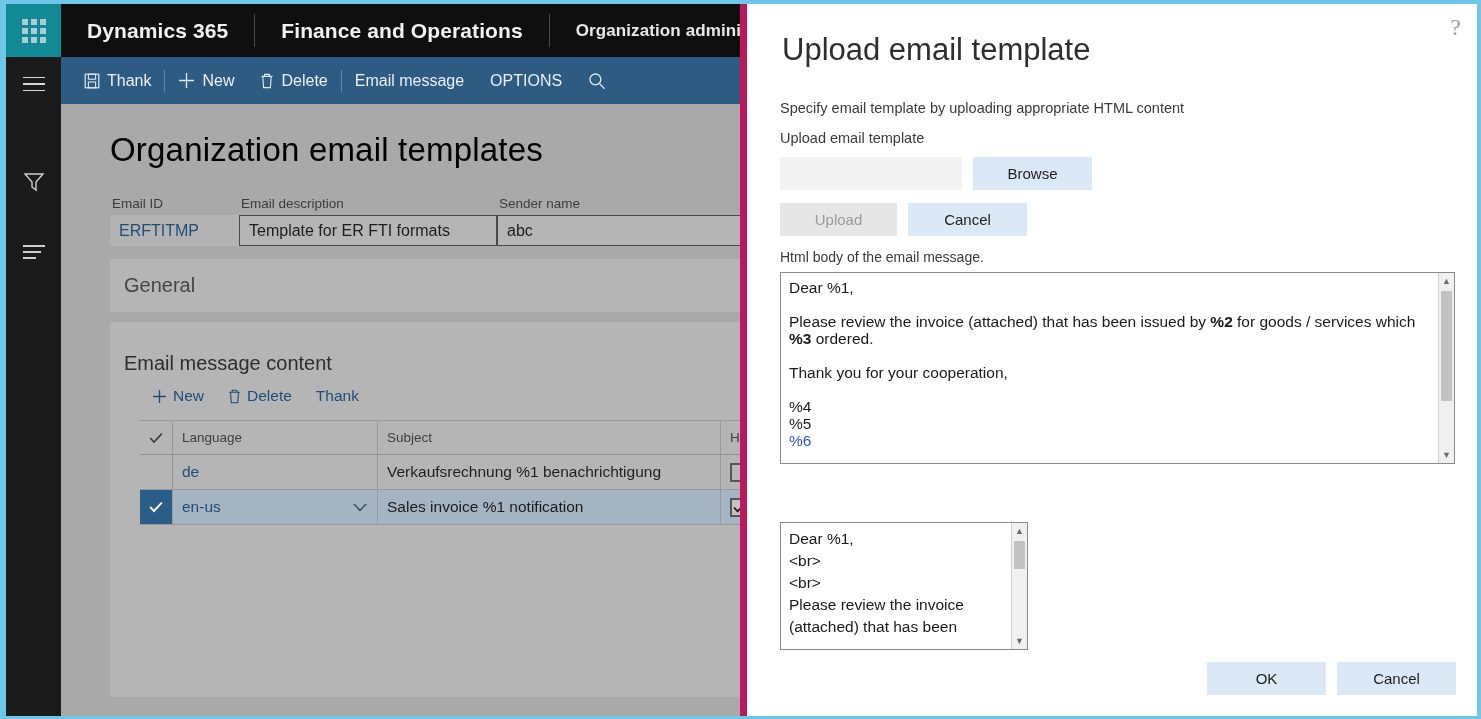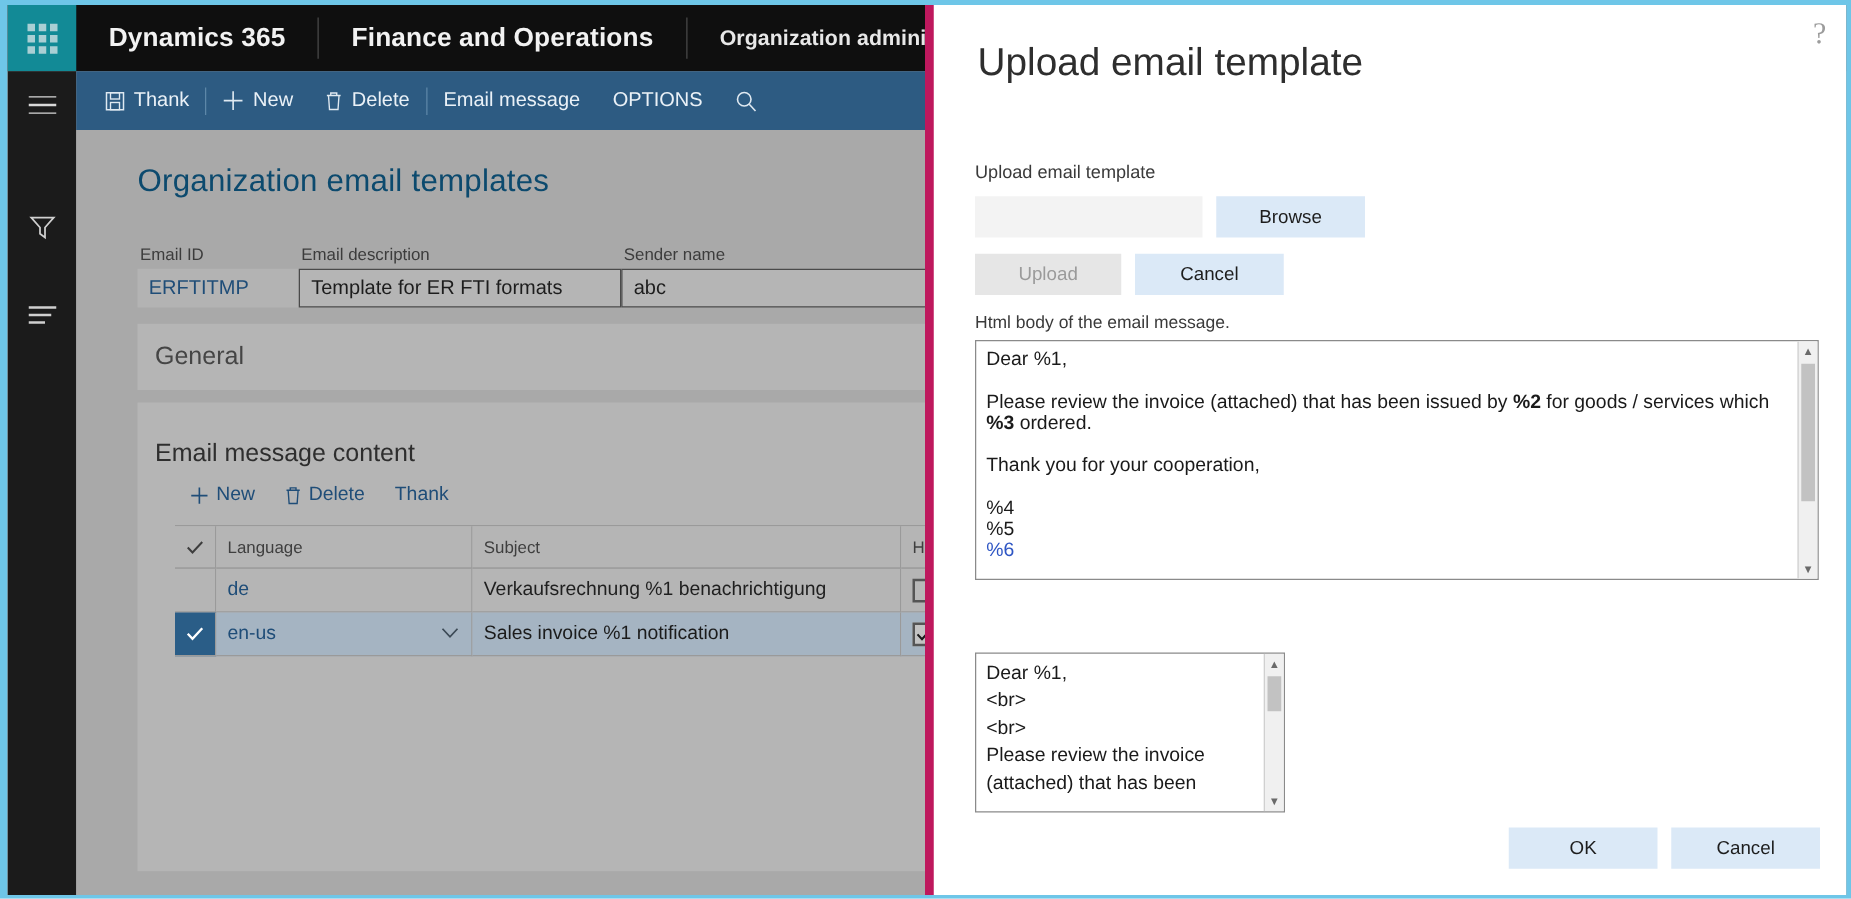--- a/index.html
+++ b/index.html
@@ -90,21 +90,21 @@
   .tb-ico { display: flex; align-items: center; }
 
   
   #content {
     position: absolute; left: 55px; top: 100px;
     width: 1416px; height: 612px; background: #a9a9a9;
     overflow: hidden;
   }
   #page-title {
     position: absolute; left: 49px; top: 27px;
-    font-size: 25px; color: #0c4a6e; font-weight: 300;
+    font-size: 33px; color: #000000; font-weight: 300;
     letter-spacing: .2px;
   }
 
   
   #headfields {
     position: absolute; left: 49px; top: 92px; display: flex;
   }
   .fld { display: flex; flex-direction: column; }
   .fld-label {
     font-size: 13.5px; color: #3c3c3c; margin-bottom: 4px;
@@ -446,20 +446,21 @@
               </svg>
             </span>
           </div>
         </div>
       </div>
     </div>
   </div>
 
   <div id="dialog">
     <div id="dlg-title">Upload email template</div>
+    <div id="dlg-sub">Specify email template by uploading appropriate HTML content</div>
     <div id="lbl-upload">Upload email template</div>
 
     <input id="file-input" type="text" value="" style="">
     <button id="btn-browse" class="btn blue">Browse</button>
     <button id="btn-upload" class="btn disabled">Upload</button>
     <button id="btn-cancel-up" class="btn blue">Cancel</button>
 
     <div id="lbl-html">Html body of the email message.</div>
 
     <div id="html-body">

